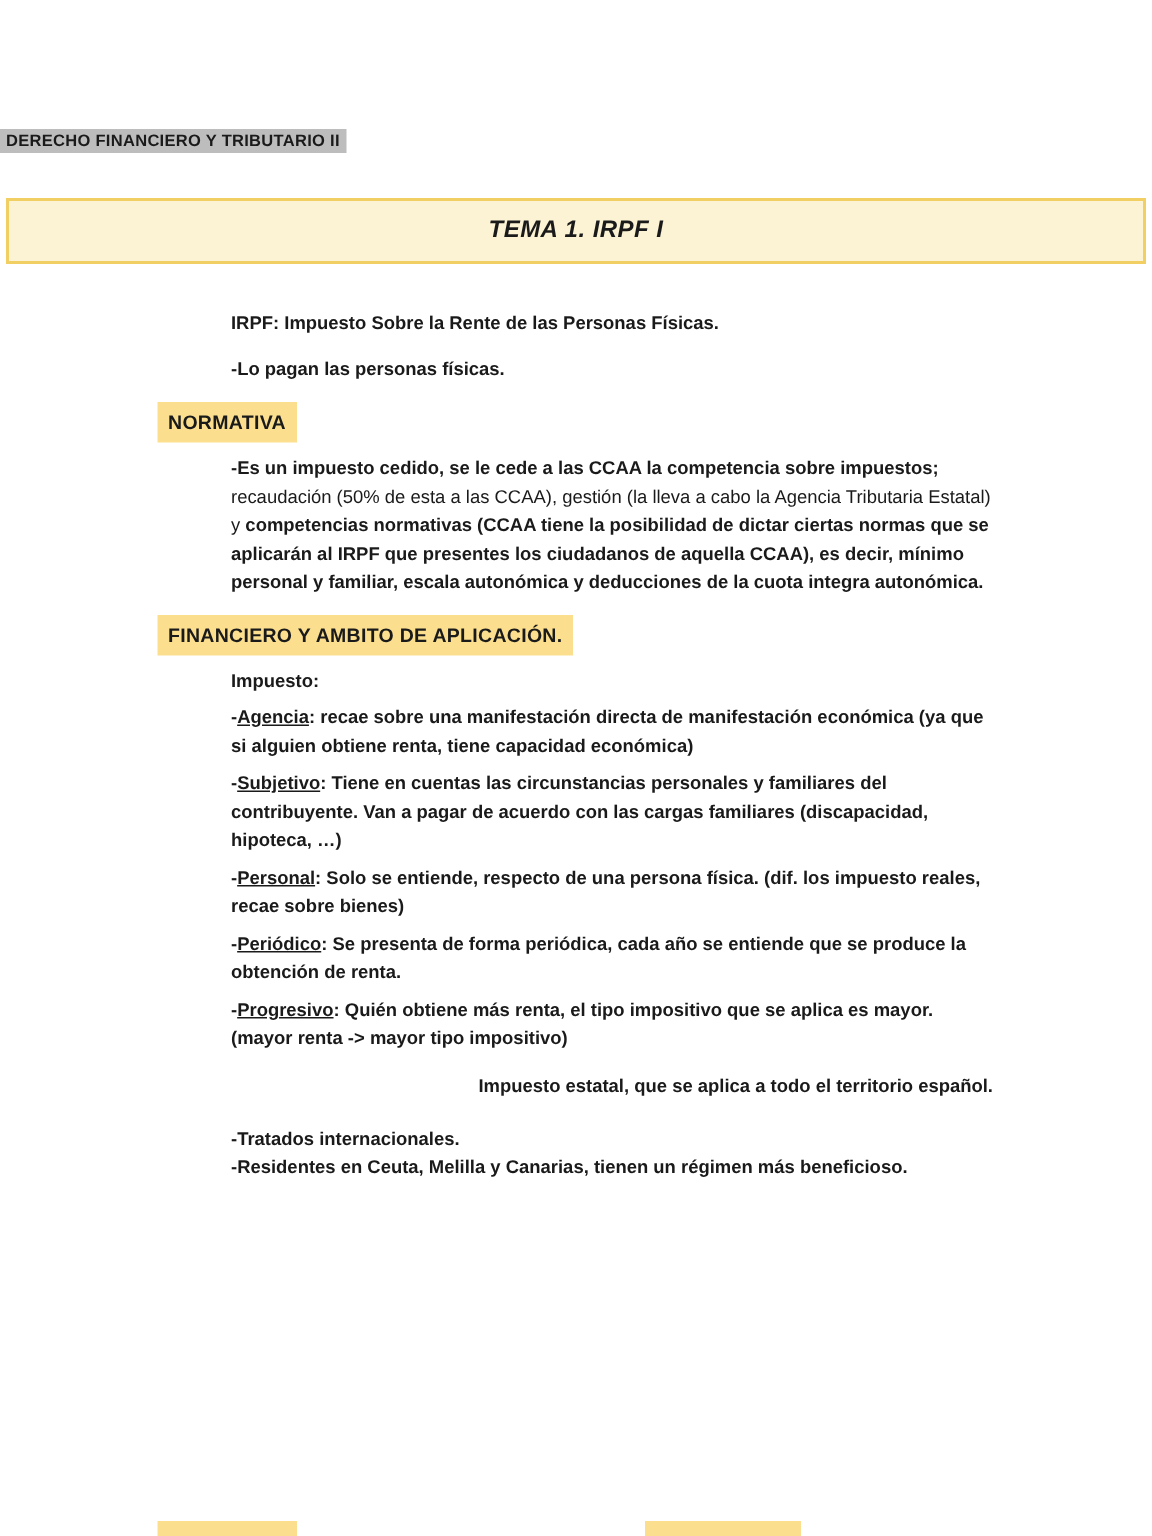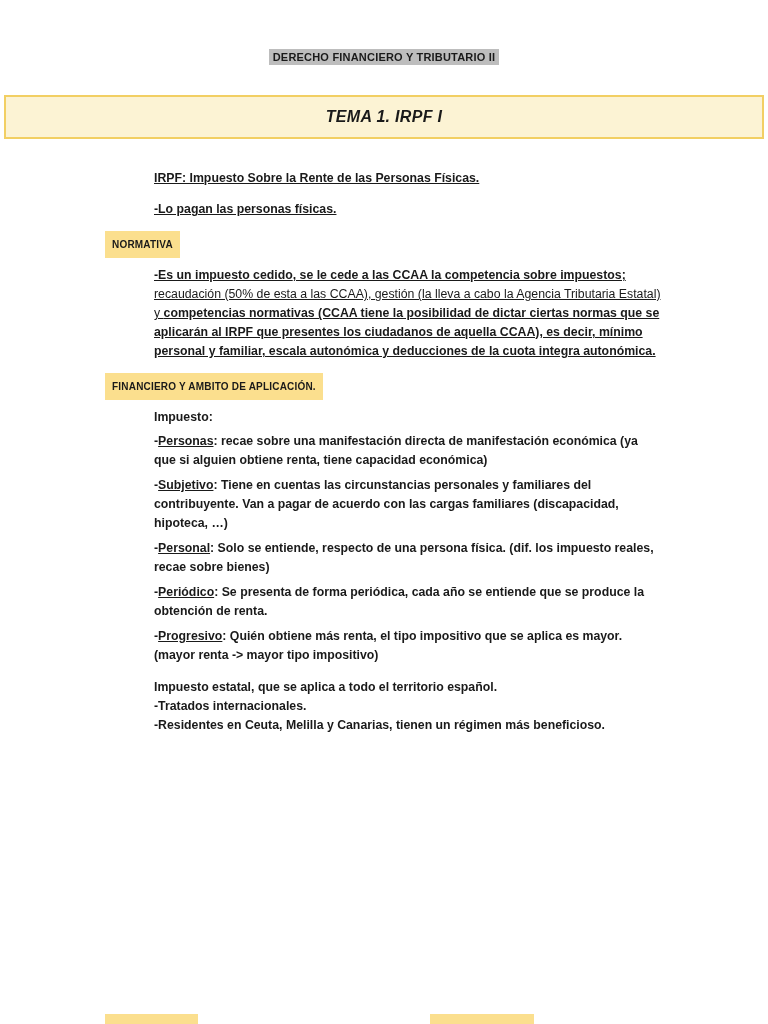--- a/index.html
+++ b/index.html
@@ -8,22 +8,21 @@
     position: relative;
     width: 768px;
     height: 1024px;
     background: #ffffff;
     overflow: hidden;
     font-family: "Liberation Sans", sans-serif;
     color: var(--text-color, #1a1a1a);
   }
 
   .header-row {
-    padding-top: 47px;
-    text-align: center;
+    padding-top: 84px;
   }
   .course-highlight {
     background: var(--header-highlight, #bdbdbd);
     font-size: 11px;
     font-weight: 700;
     padding: 2px 4px;
     letter-spacing: 0.2px;
   }
 
   .banner {
@@ -47,31 +46,31 @@
     font-size: 12.3px;
     line-height: 19px;
   }
 
   .doc p, .doc .heading-row { margin-top: 0; }
 
   p.blk {
     margin-left: 49px;
     max-width: 508px;
   }
-  p.para      { margin-bottom: 12px; text-decoration: underline; }
+  p.para      { margin-bottom: 12px; }
   p.label     { margin-bottom: 5px; }
   p.item      { margin-bottom: 6px; }
   p.line      { margin-bottom: 0; }
-  p.line-lead { margin-top: 13px; margin-bottom: 0; }
+  p.line-lead { margin-top: 13px; margin-bottom: 16px; text-align: right; }
 
   .heading-row { margin: 2px 0 8px 0; }
   .heading-highlight {
     display: inline-block;
     background: var(--section-highlight, #fbdf8e);
-    font-size: 10px;
+    font-size: 13px;
     font-weight: 700;
     padding: 4px 7px;
     letter-spacing: 0.2px;
   }
 
   span.run { font-weight: 400; }
   span.b { font-weight: 700; }
   span.u { text-decoration: underline; }
 
   .cutoff-strip {
@@ -96,21 +95,21 @@
     <span class="banner-title">TEMA 1. IRPF I</span>
   </div>
 
   <div class="doc">
       <p class="blk para"><span class="run b">IRPF: Impuesto Sobre la Rente de las Personas Físicas.</span></p>
       <p class="blk para"><span class="run b">-Lo pagan las personas físicas.</span></p>
       <div class="heading-row"><span class="heading-highlight">NORMATIVA</span></div>
       <p class="blk para"><span class="run b">-Es un </span><span class="run b">impuesto cedido</span><span class="run b">, se le cede a las CCAA la competencia sobre impuestos; </span><span class="run">recaudación (50% de esta a las CCAA), gestión (la lleva a cabo la Agencia Tributaria Estatal) y </span><span class="run b">competencias normativas (CCAA tiene la posibilidad de dictar ciertas normas que se aplicarán al IRPF que presentes los ciudadanos de aquella CCAA), es decir, mínimo personal y familiar, escala autonómica y deducciones de la cuota integra autonómica.</span></p>
       <div class="heading-row"><span class="heading-highlight">FINANCIERO Y AMBITO DE APLICACIÓN.</span></div>
       <p class="blk label"><span class="run b">Impuesto:</span></p>
-      <p class="blk item"><span class="run b"> -</span><span class="run b u">Personas</span><span class="run b">: recae sobre una manifestación directa de manifestación económica (ya que si alguien obtiene renta, tiene capacidad económica)</span></p>
+      <p class="blk item"><span class="run b"> -</span><span class="run b u">Agencia</span><span class="run b">: recae sobre una manifestación directa de manifestación económica (ya que si alguien obtiene renta, tiene capacidad económica)</span></p>
       <p class="blk item"><span class="run b"> -</span><span class="run b u">Subjetivo</span><span class="run b">: Tiene en cuentas las circunstancias personales y familiares del contribuyente. Van a pagar de acuerdo con las cargas familiares (discapacidad, hipoteca, …)</span></p>
       <p class="blk item"><span class="run b"> -</span><span class="run b u">Personal</span><span class="run b">: Solo se entiende, respecto de una persona física. (dif. los impuesto reales, recae sobre bienes)</span></p>
       <p class="blk item"><span class="run b"> -</span><span class="run b u">Periódico</span><span class="run b">: Se presenta de forma periódica, cada año se entiende que se produce la obtención de renta.</span></p>
       <p class="blk item"><span class="run b"> -</span><span class="run b u">Progresivo</span><span class="run b">: Quién obtiene más renta, el tipo impositivo que se aplica es mayor. (mayor renta -&gt; mayor tipo impositivo)</span></p>
       <p class="blk line-lead"><span class="run b">Impuesto estatal</span><span class="run b">, que se aplica a todo el territorio español.</span></p>
       <p class="blk line"><span class="run b">-Tratados internacionales.</span></p>
       <p class="blk line"><span class="run b">-Residentes en Ceuta, Melilla y Canarias, tienen un régimen más beneficioso.</span></p>
     </div>
 
   <div class="cutoff-strip cutoff-left"></div>

